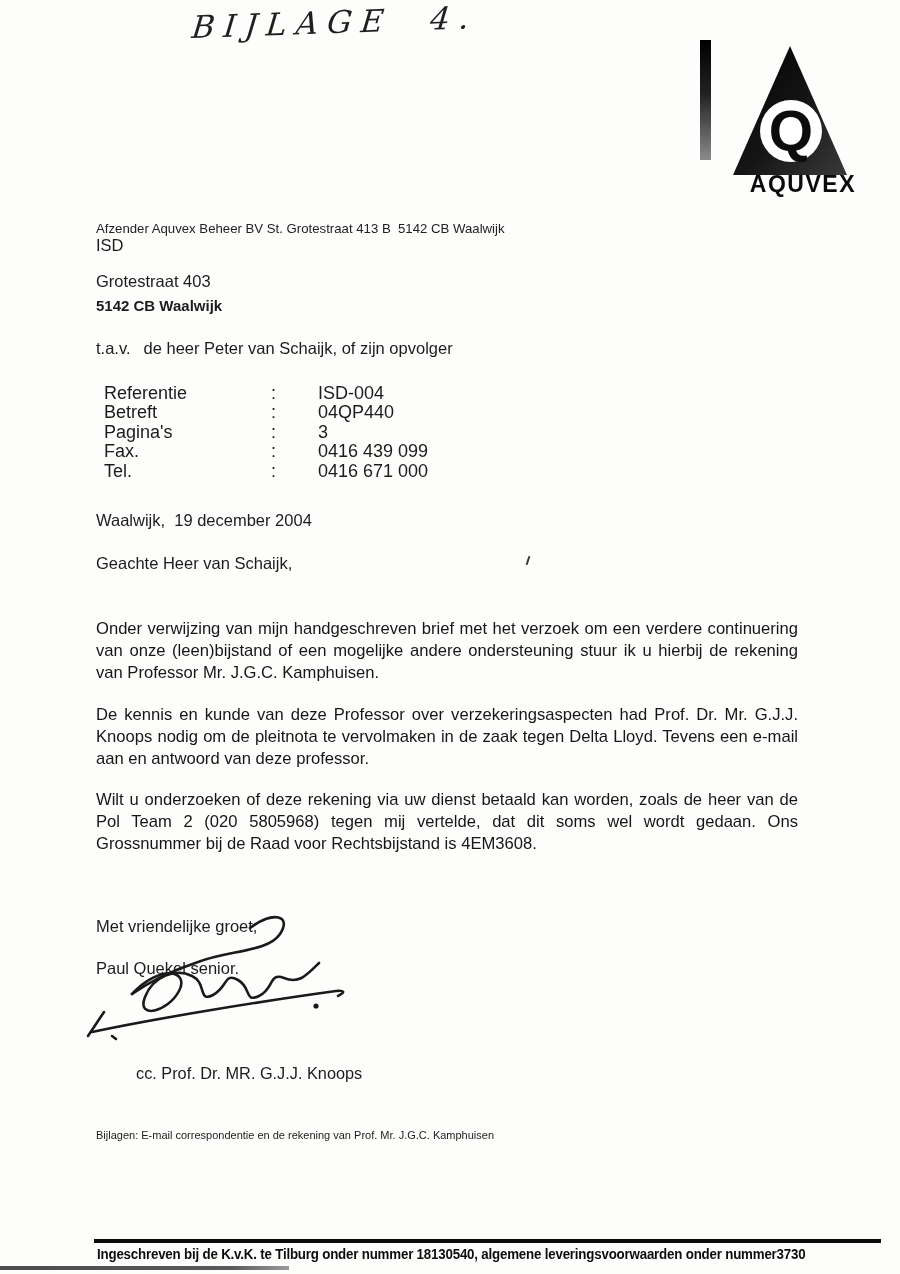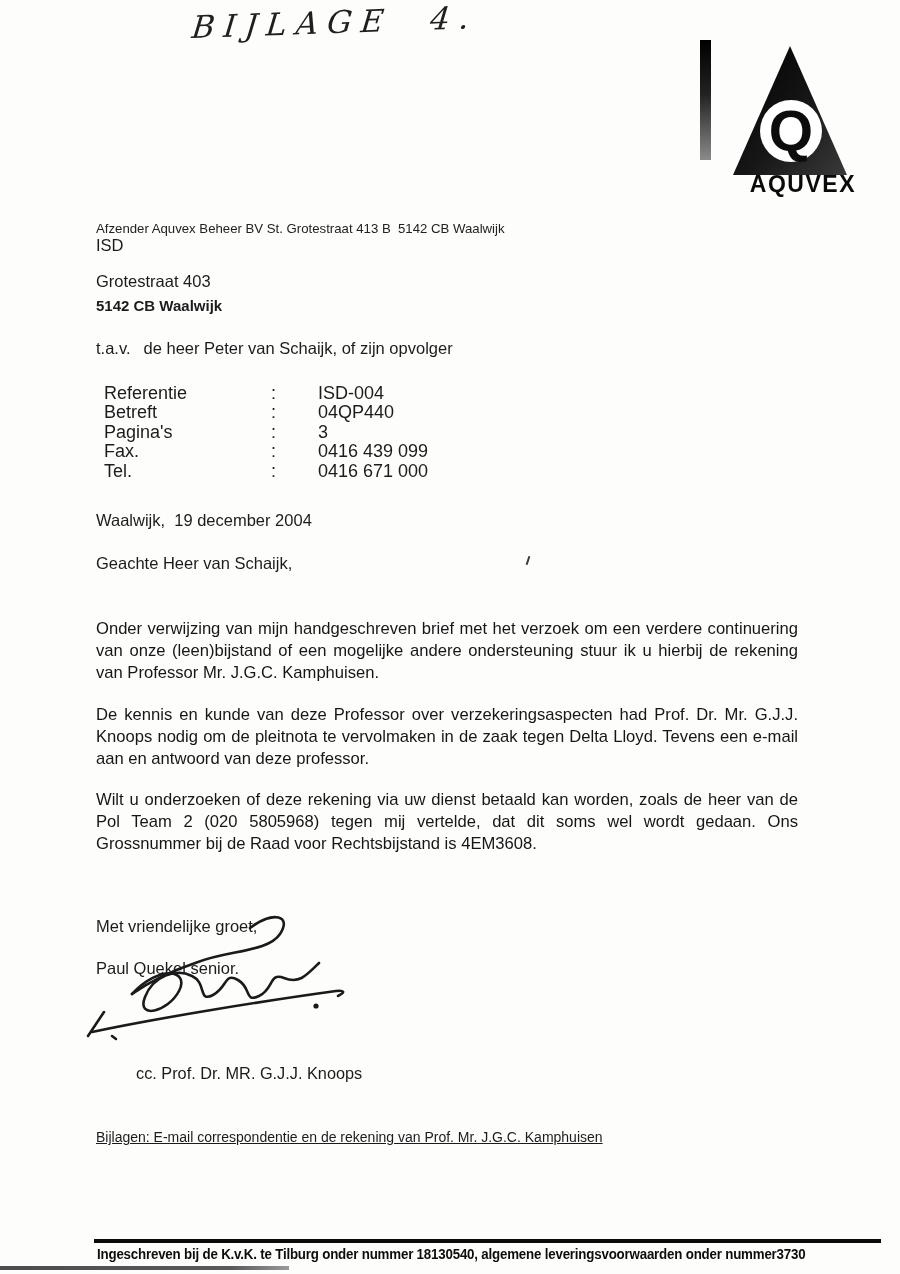--- a/index.html
+++ b/index.html
@@ -39,21 +39,21 @@
   .salutation{left:96px; top:554px; font-size:16.5px;}
   .stray{left:527px; top:556px; width:2px; height:9px; background:#3a3a3a; transform:rotate(18deg);}
   
   .para{left:96px; width:702px; font-size:16.6px; line-height:21.8px;
     text-align:justify; margin:0; color:#161616;}
   .p1{top:618px;} .p2{top:704px;} .p3{top:789px;}
   .greeting{left:96px; top:917px; font-size:16.5px;}
   .signer{left:96px; top:959px; font-size:16.5px;}
   .sig{left:78px; top:908px; z-index:3;}
   .ccline{left:96px; top:1064px; font-size:16.3px;margin-left:40px;}
-  .bijlagen{left:96px; top:1129px; font-size:14px;text-decoration:underline;}
+  .bijlagen{left:96px; top:1129px; font-size:11px;}
   
   .footrule{left:94px; top:1239px; width:787px; height:4px; background:#0b0b0b;}
   .foottext{left:97px; top:1247px; width:790px; font-size:13.8px; font-weight:bold;
     color:#0d0d0d; transform:scaleX(.965); transform-origin:left; white-space:pre; letter-spacing:-0.2px;}
   .edge-artifact{left:0; top:1266px; width:289px; height:4px;
     background:linear-gradient(90deg,#4c4c4c 0%,#5a5a5a 80%,#9a9a9a 100%);}
 </style>
 </head>
 <body>
 

